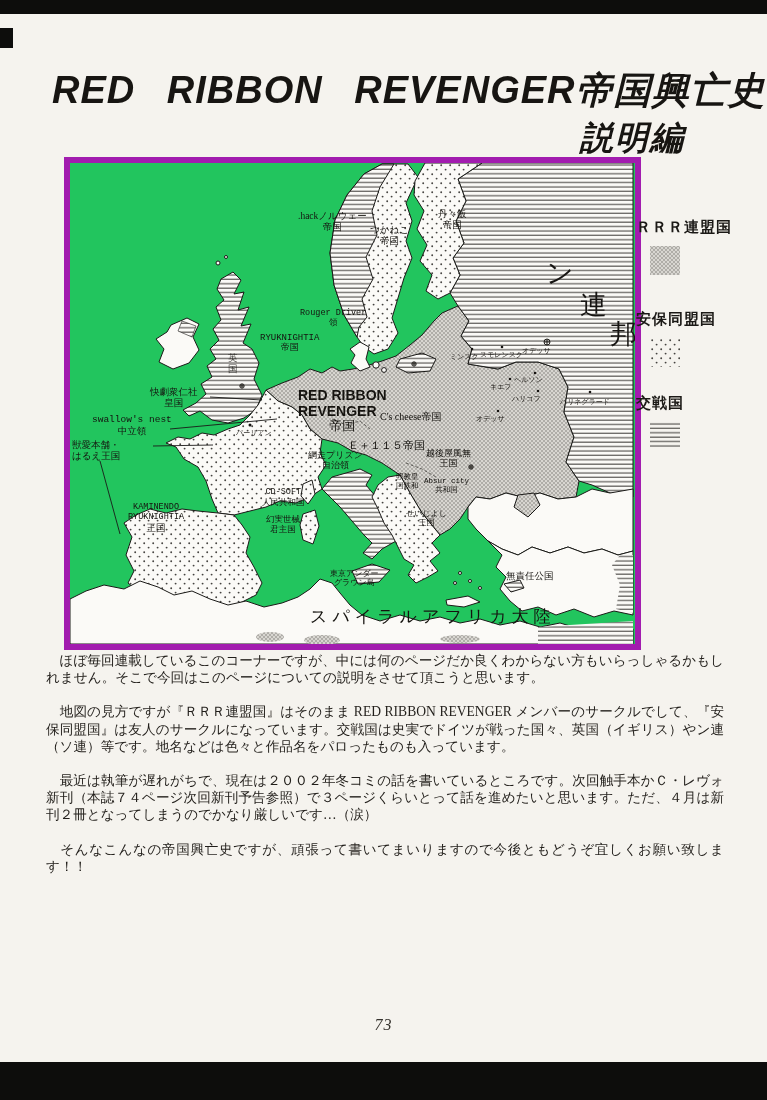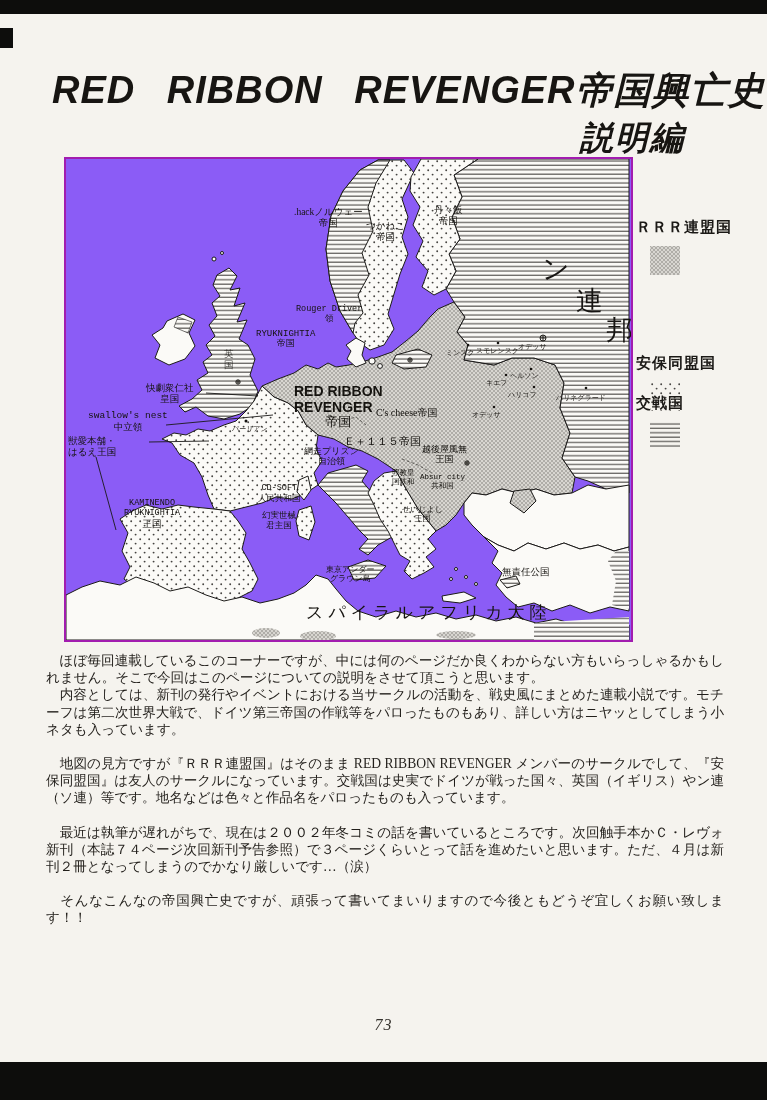--- a/index.html
+++ b/index.html
@@ -19,21 +19,21 @@
     font-family:"Liberation Sans","DejaVu Sans",sans-serif;
     font-style:italic;color:#171512;}
   .title .latin{font-size:38px;font-weight:600;letter-spacing:1px;word-spacing:20px;}
   .title .cjk{font-size:37px;font-weight:600;letter-spacing:1px;}
   .subtitle{position:absolute;left:580px;top:116px;
     font-family:"Liberation Sans","DejaVu Sans",sans-serif;
     font-style:italic;font-weight:600;font-size:33px;color:#171512;letter-spacing:2px;}
 
   
   .map{position:absolute;left:64px;top:157px;width:565px;height:481px;
-    border:2px solid #a21caf;background:#8b5cf6;box-sizing:content-box;overflow:hidden;}
+    border:6px solid #a21caf;background:#22c55e;box-sizing:content-box;overflow:hidden;}
   .map svg{position:absolute;left:0;top:0;}
   .map-label{position:absolute;line-height:1.15;color:#15130f;text-align:center;
     font-family:"Liberation Serif","DejaVu Serif",serif;white-space:nowrap;}
   .map-label .ln{display:block;}
   .lbl-latin{font-family:"Liberation Mono","DejaVu Sans Mono",monospace;}
   .rrr-label{font-family:"Liberation Sans","DejaVu Sans",sans-serif;font-weight:700;}
   .soviet-char{position:absolute;font-size:27px;color:#161412;font-weight:500;}
   .city{position:absolute;font-size:7px;color:#23201c;white-space:nowrap;
     font-family:"Liberation Serif","DejaVu Serif",serif;}
   .africa-label{letter-spacing:5px;font-size:17px;}
@@ -293,37 +293,36 @@
         <rect y="1.4" width="6" height="1.1" fill="#4c4a47"></rect>
       </pattern>
     </defs>
   </svg>
   <div class="legend-item" style="top:0;">
     <div class="legend-label">ＲＲＲ連盟国</div>
     <svg class="legend-swatch" width="30" height="29">
         <rect width="30" height="29" fill="url(#leg-cross)"></rect>
       </svg>
   </div>
-  <div class="legend-item" style="top:92px;margin-top:44px;">
+  <div class="legend-item" style="top:92px;">
     <div class="legend-label">安保同盟国</div>
     <svg class="legend-swatch" width="32" height="30">
         <rect width="32" height="30" fill="url(#leg-dots)"></rect>
       </svg>
   </div>
   <div class="legend-item" style="top:176px;">
     <div class="legend-label">交戦国</div>
     <svg class="legend-swatch" width="30" height="27">
         <rect width="30" height="27" fill="url(#leg-hlines)"></rect>
       </svg>
   </div>
 </div>
 
 <div class="bodytext">
   <p>　ほぼ毎回連載しているこのコーナーですが、中には何のページだか良くわからない方もいらっしゃるかもしれません。そこで今回はこのページについての説明をさせて頂こうと思います。</p>
-  <p>　内容としては、新刊の発行やイベントにおける当サークルの活動を、戦史風にまとめた連載小説です。モチーフは第二次世界大戦で、ドイツ第三帝国の作戦等をパロったものもあり、詳しい方はニヤッとしてしまう小ネタも入っています。</p>
   <p class="gap">　地図の見方ですが『ＲＲＲ連盟国』はそのまま RED RIBBON REVENGER メンバーのサークルでして、『安保同盟国』は友人のサークルになっています。交戦国は史実でドイツが戦った国々、英国（イギリス）やン連（ソ連）等です。地名などは色々と作品名をパロったものも入っています。</p>
   <p class="gap">　最近は執筆が遅れがちで、現在は２００２年冬コミの話を書いているところです。次回触手本かＣ・レヴォ新刊（本誌７４ページ次回新刊予告参照）で３ページくらいとって話を進めたいと思います。ただ、４月は新刊２冊となってしまうのでかなり厳しいです…（涙）</p>
   <p class="gap">　そんなこんなの帝国興亡史ですが、頑張って書いてまいりますので今後ともどうぞ宜しくお願い致します！！</p>
 </div>
 
 <div class="pagenum">73</div>
 
 <div class="bar bottom"></div>
 
 </body></html>

